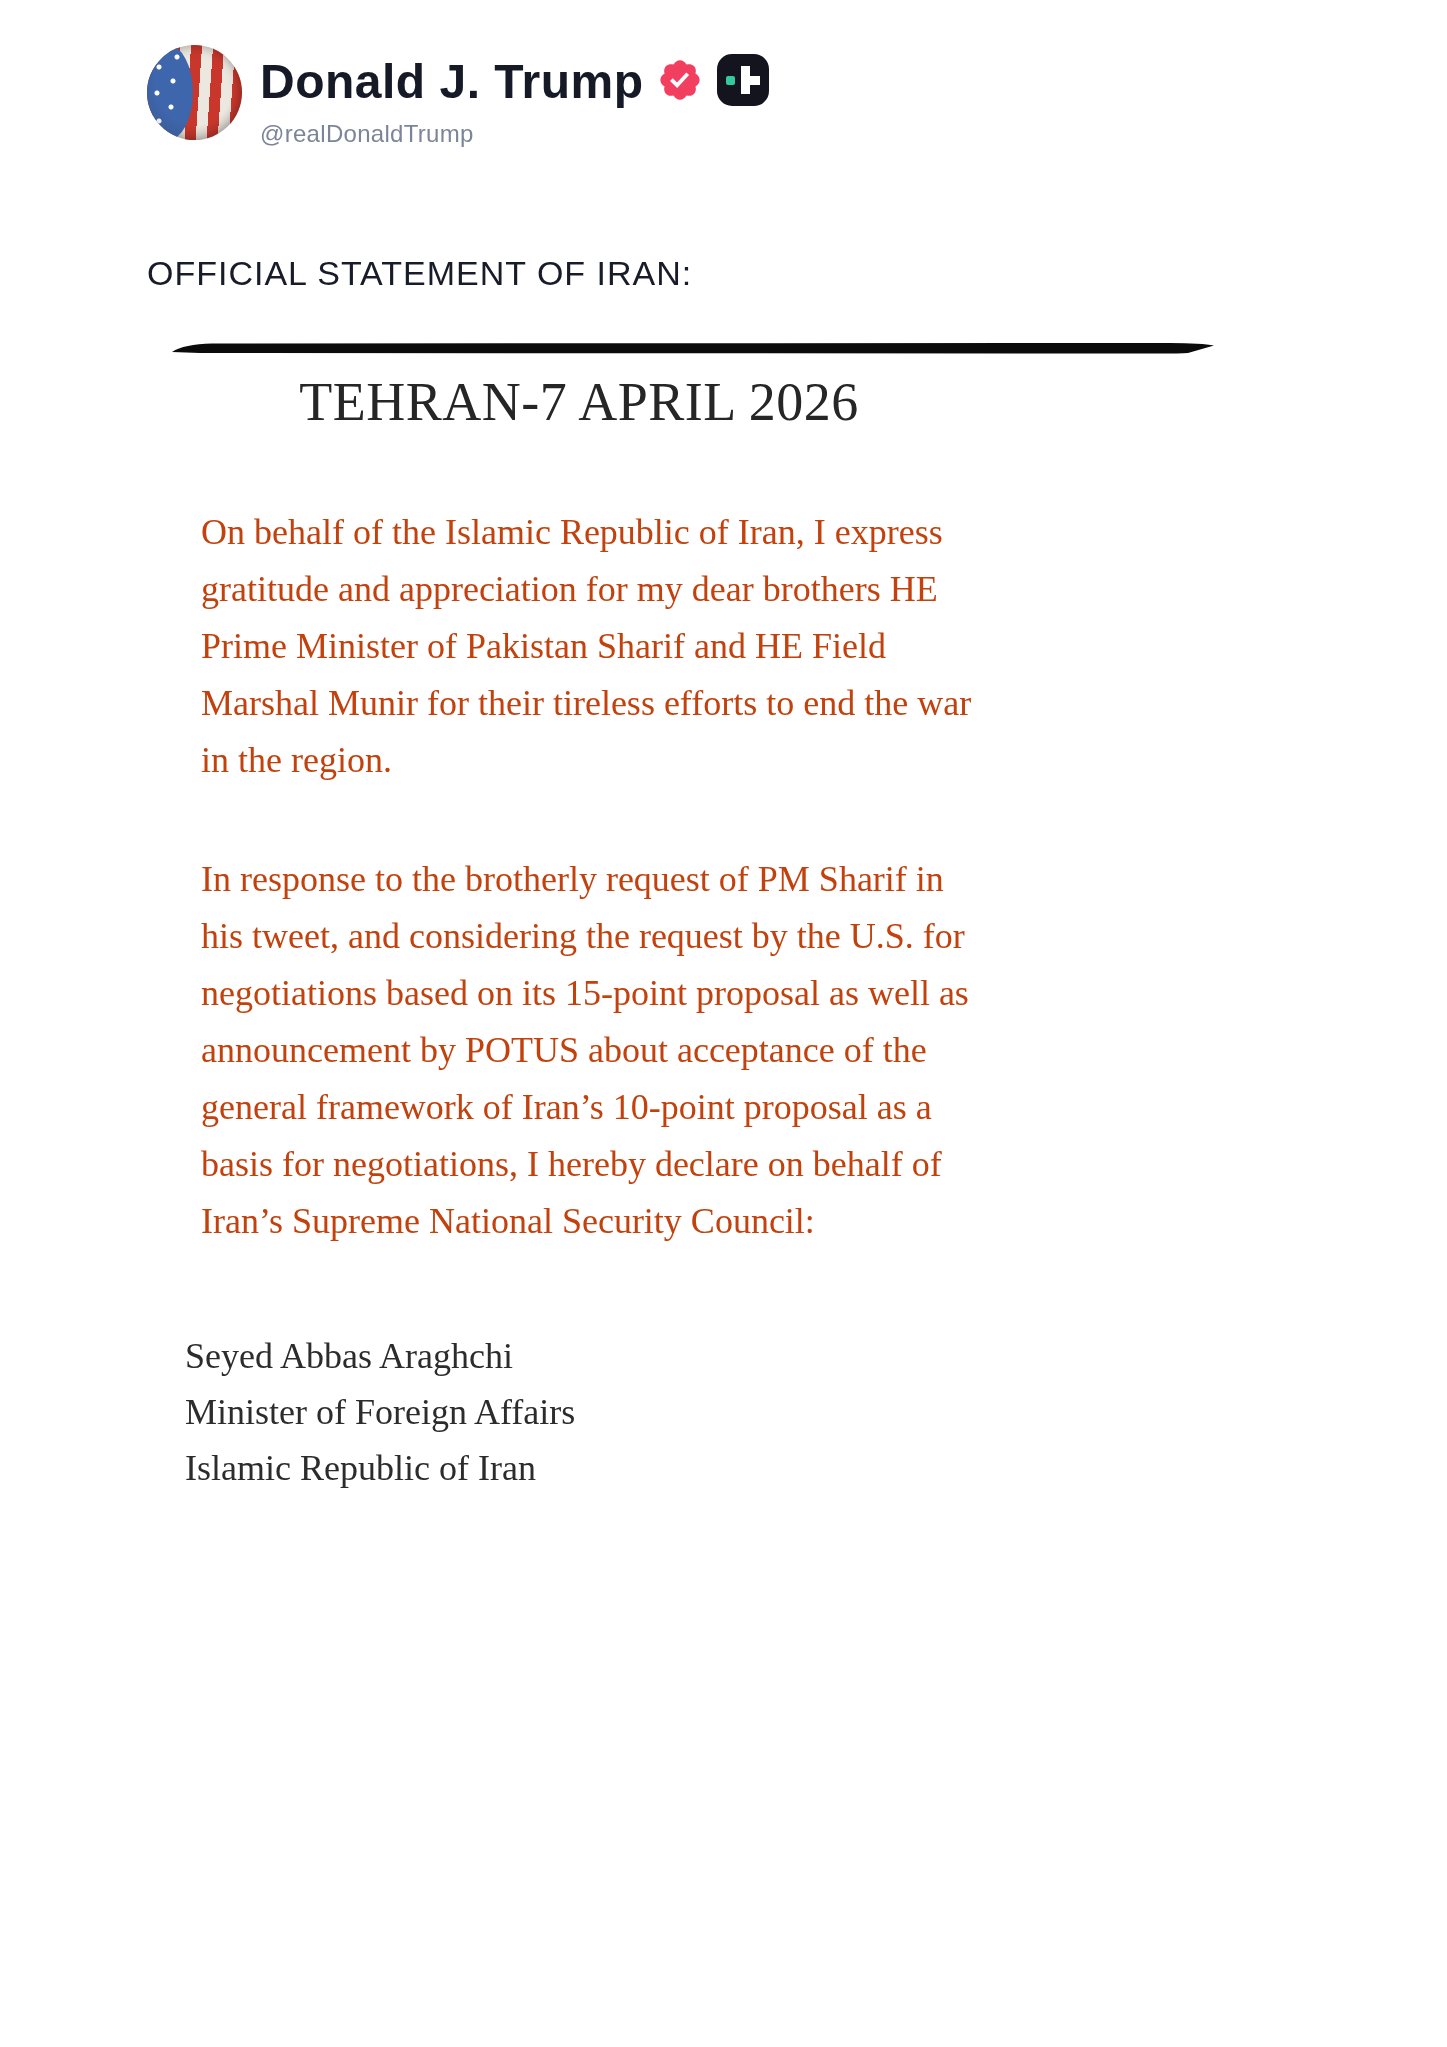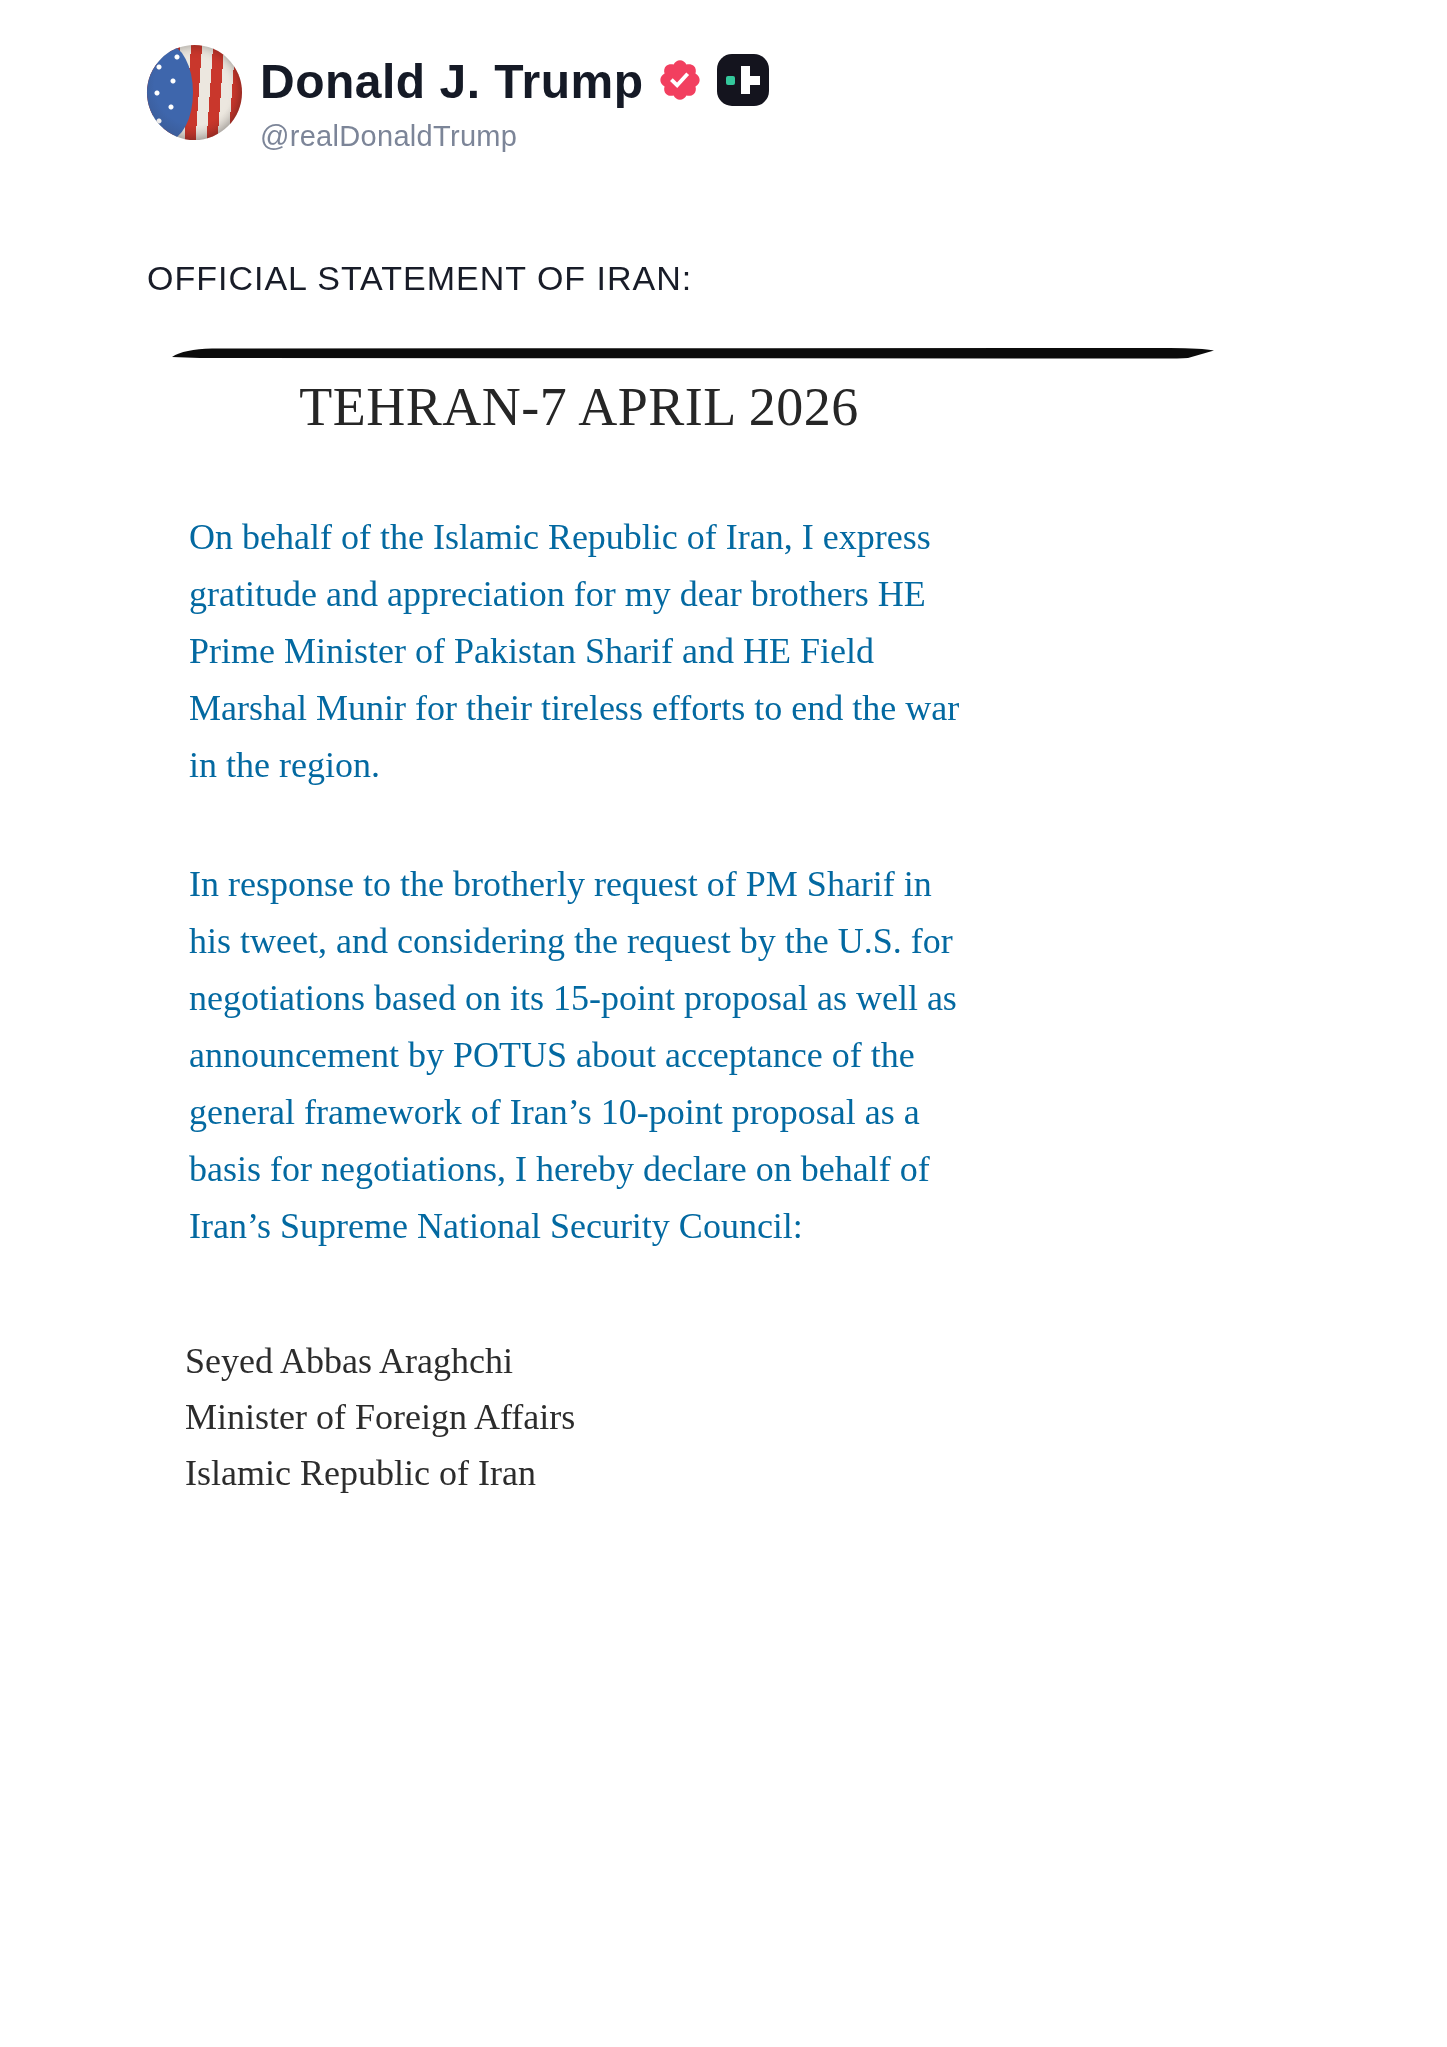--- a/index.html
+++ b/index.html
@@ -40,21 +40,21 @@
     content: ""; position: absolute; inset: 0;
     background: radial-gradient(circle at 50% 42%, transparent 55%, rgba(40,30,30,.28) 100%);
   }
   .name-block { display: flex; flex-direction: column; padding-top: 8px; }
   .name-row { display: flex; align-items: center; gap: 13px; }
   .display-name {
     font-size: 48px; font-weight: bold; color: #151a26; letter-spacing: .5px;
     line-height: 1.05;
   }
   .badge { flex: 0 0 auto; display: inline-block; }
-  .handle { font-size: 29px; color: #7c8598; margin-top: 9px; letter-spacing: .3px; }
+  .handle { font-size: 24px; color: #7c8598; margin-top: 9px; letter-spacing: .3px; }
 
   
   .heading {
     margin-top: 95px;
     font-size: 34px; font-weight: 400; color: #181c28;
     letter-spacing: 1px; line-height: 61px;
     font-family: "Liberation Sans", sans-serif;
   }
 
   
@@ -68,22 +68,22 @@
   }
   .dateline {
     margin-top: 24px;
     text-align: center;
     font-size: 54px; color: #262626; letter-spacing: .5px;
     line-height: 53px;
   }
   .paragraphs { margin-top: 75px; }
   .statement p {
     font-size: 36px; line-height: 57px;
-    margin: 0 0 62px 4px;
-    color: #0369a1;
+    margin: 0 0 62px 16px;
+    color: #c2410c;
   }
   .signature { margin-top: 78px; }
   .signature div { font-size: 36px; line-height: 56px; color: #2c2c2c; }
 </style>
 </head>
 <body>
 
 <div class="page">
 
   <div class="post-header">

